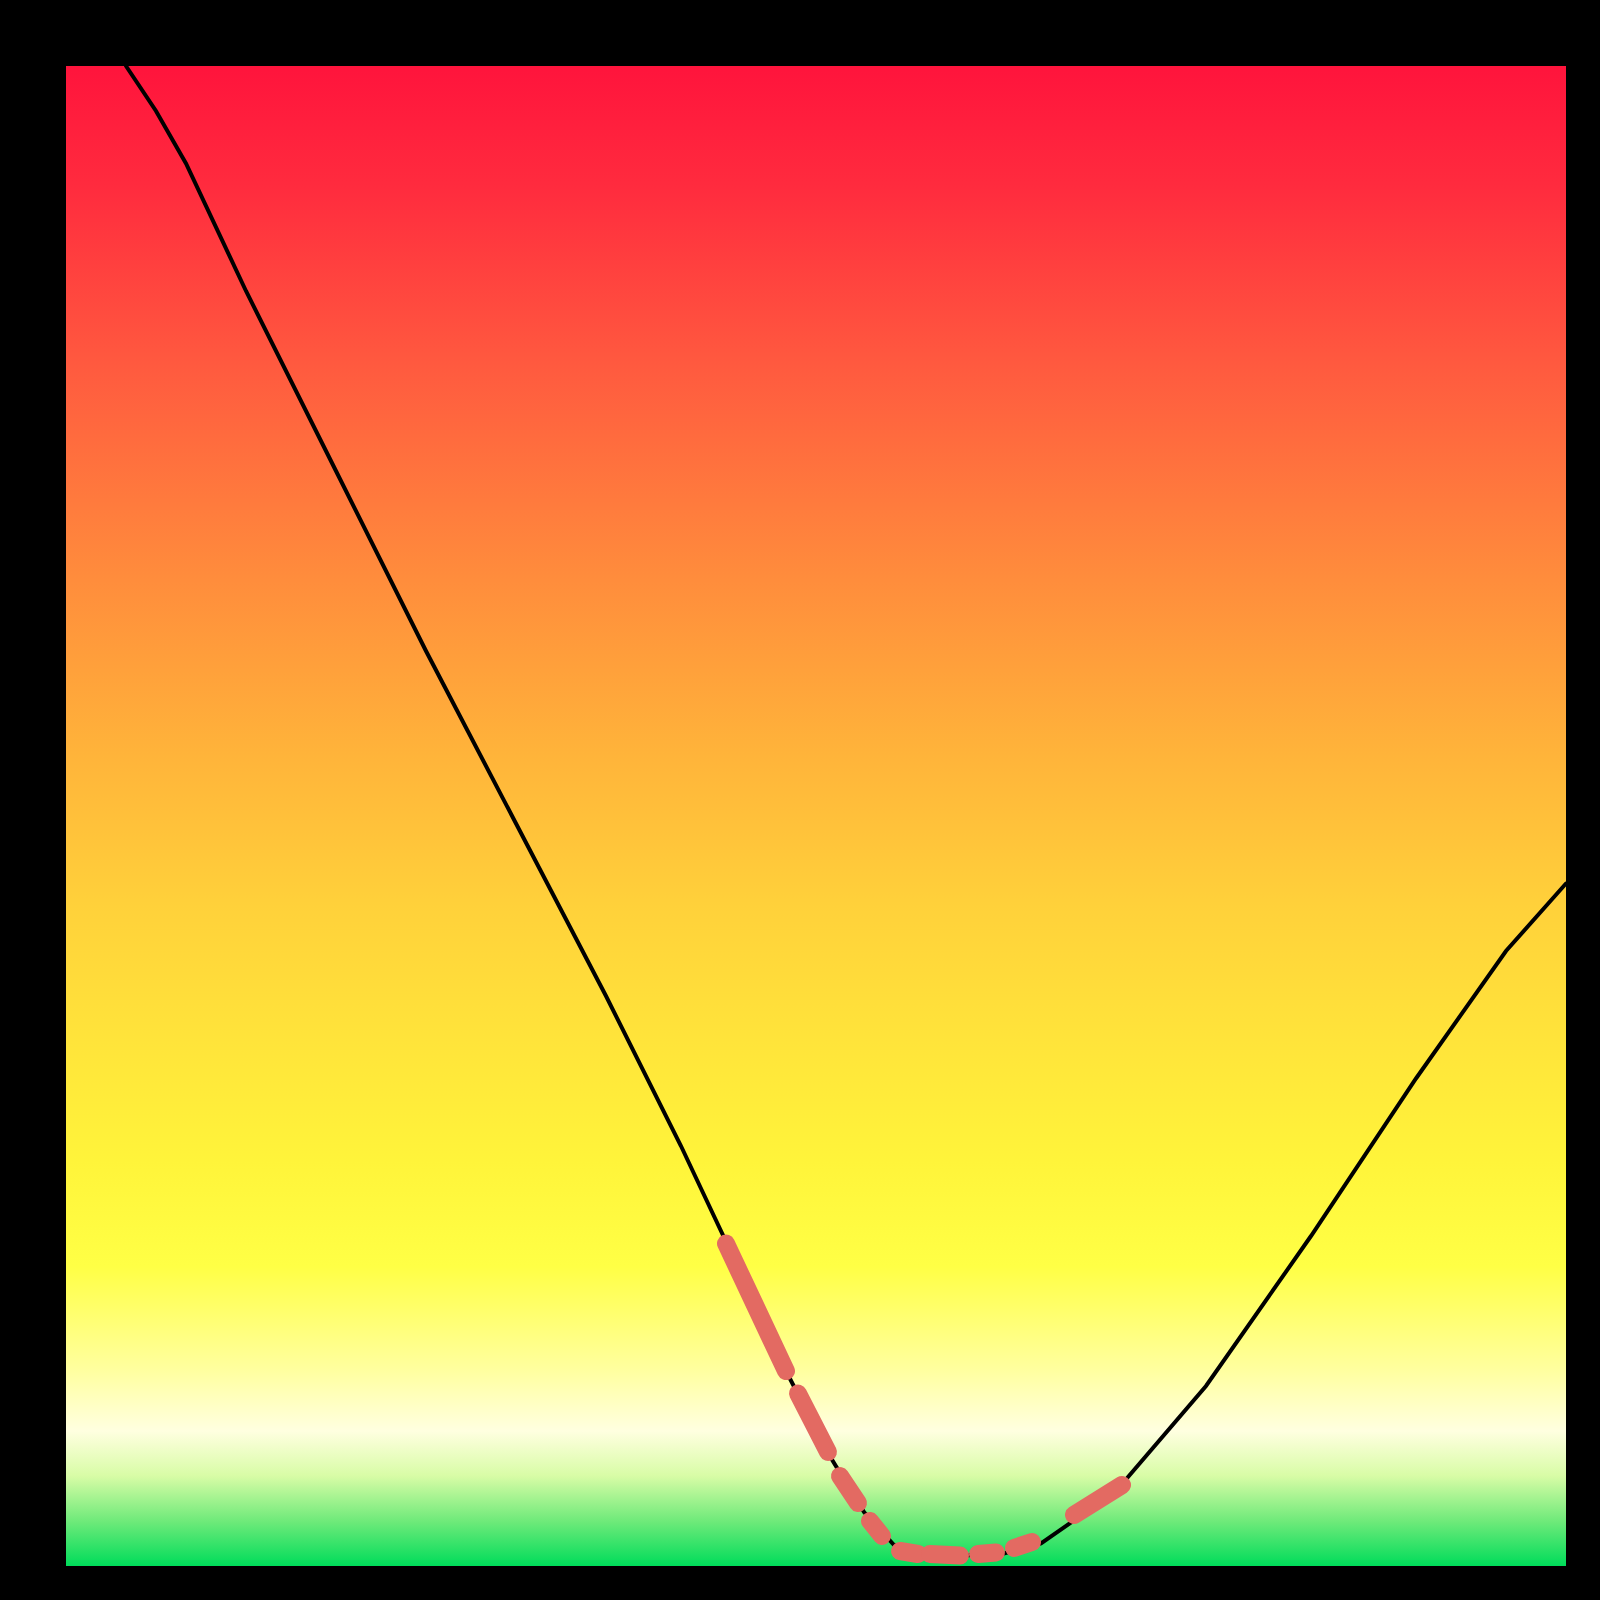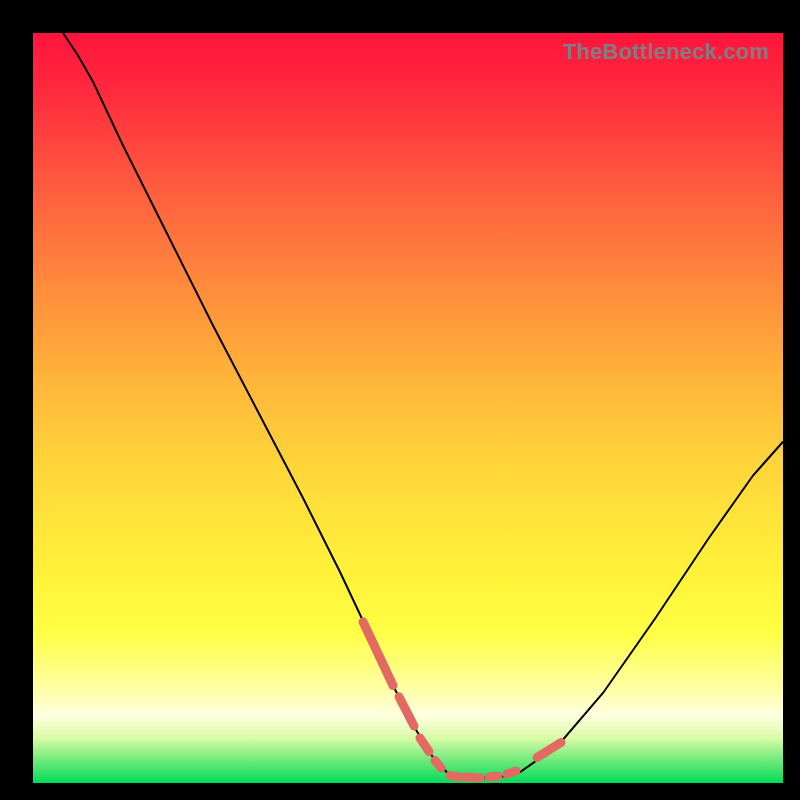--- a/index.html
+++ b/index.html
@@ -61,21 +61,20 @@
     fill: none;
     stroke: #e36a62;
     stroke-width: 9;
     stroke-linecap: round;
   }
 </style>
 </head>
 <body>
 
 <div class="frame">
-  <div class="watermark">TheBottleneck.com</div>
   <svg class="curve" viewBox="0 0 750 750" preserveAspectRatio="none">
     <path id="series-path" class="series-line" d="M30.00 0.00 L45.00 22.50 L60.00 48.75 L90.00 112.50 L135.00 202.50 L180.00 292.50 L225.00 378.75 L270.00 465.00 L307.50 540.00 L337.50 603.75 L360.00 652.50 L382.50 696.00 L399.00 723.00 L414.00 739.50 L429.00 744.00 L448.50 744.75 L468.00 744.00 L487.50 738.75 L525.00 712.50 L570.00 660.00 L622.50 585.00 L675.00 506.25 L720.00 442.50 L750.00 408.75"></path>
     <g id="markers" class="markers">
         <path d="M330.00 588.75 L360.00 652.50"></path>
         <path d="M366.00 663.75 L381.00 693.00"></path>
         <path d="M387.00 705.00 L396.00 718.50"></path>
         <path d="M402.00 727.50 L408.00 735.00"></path>
         <path d="M417.00 742.50 L426.00 744.00"></path>
         <path d="M432.00 744.00 L447.00 744.75"></path>
         <path d="M456.00 744.00 L465.00 743.25"></path>

